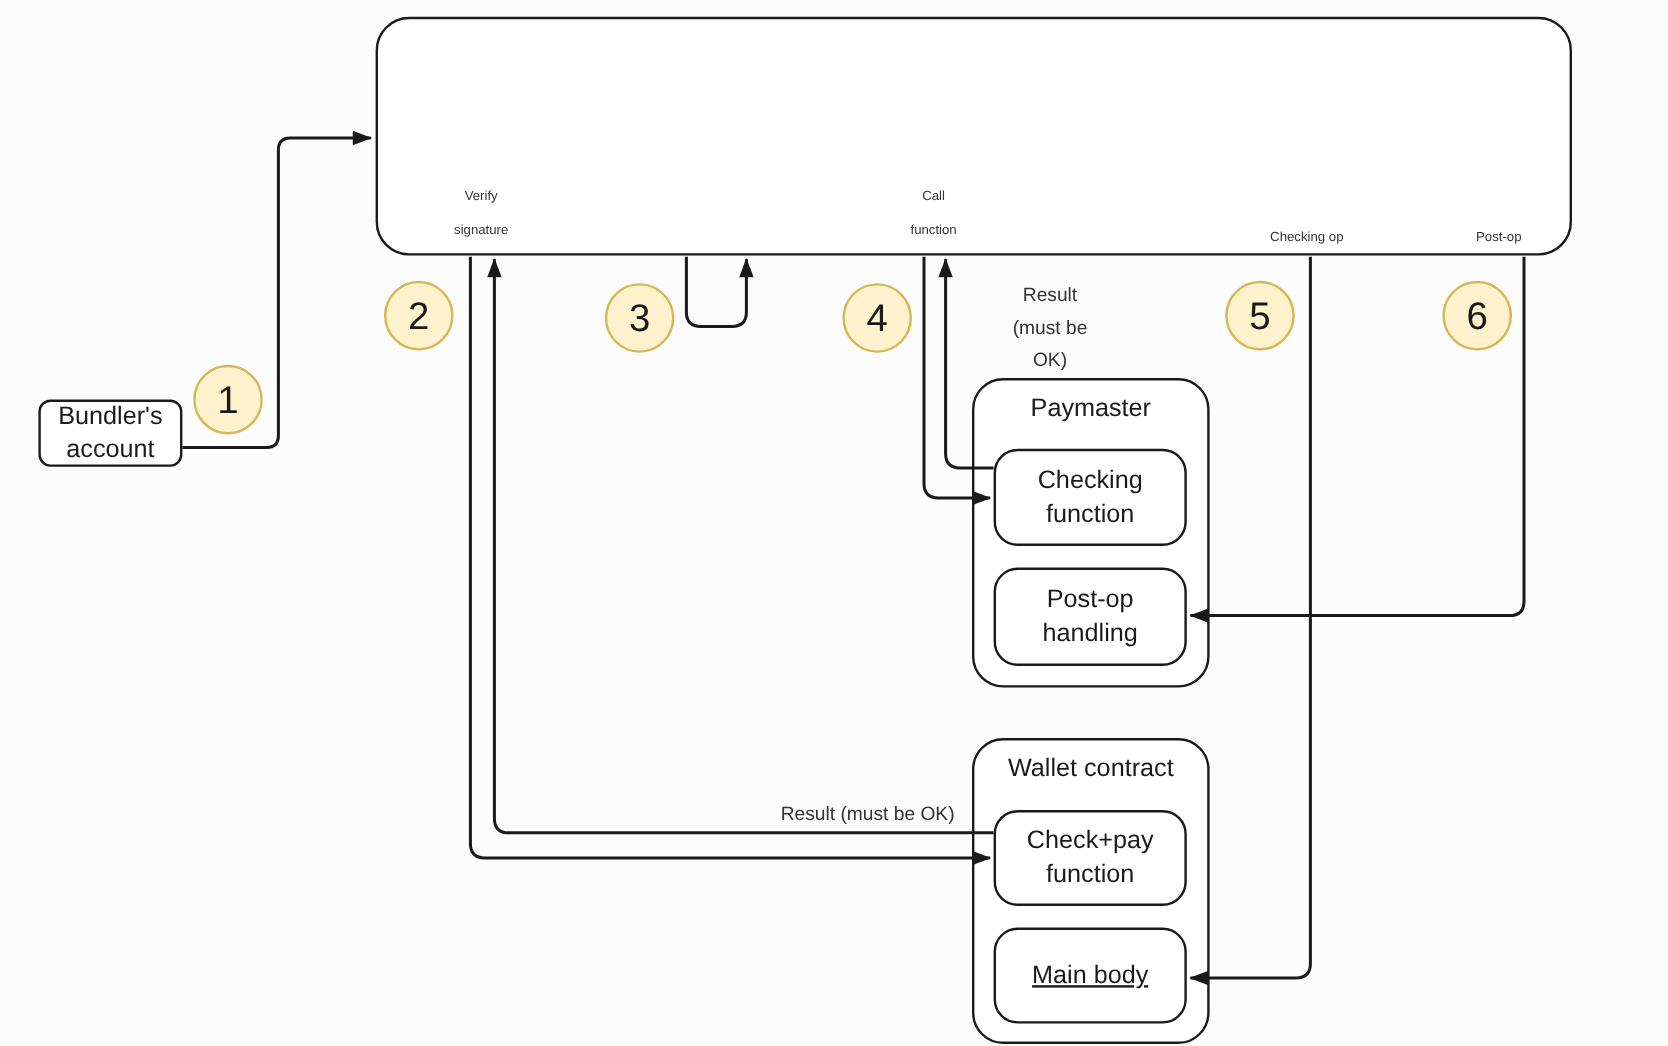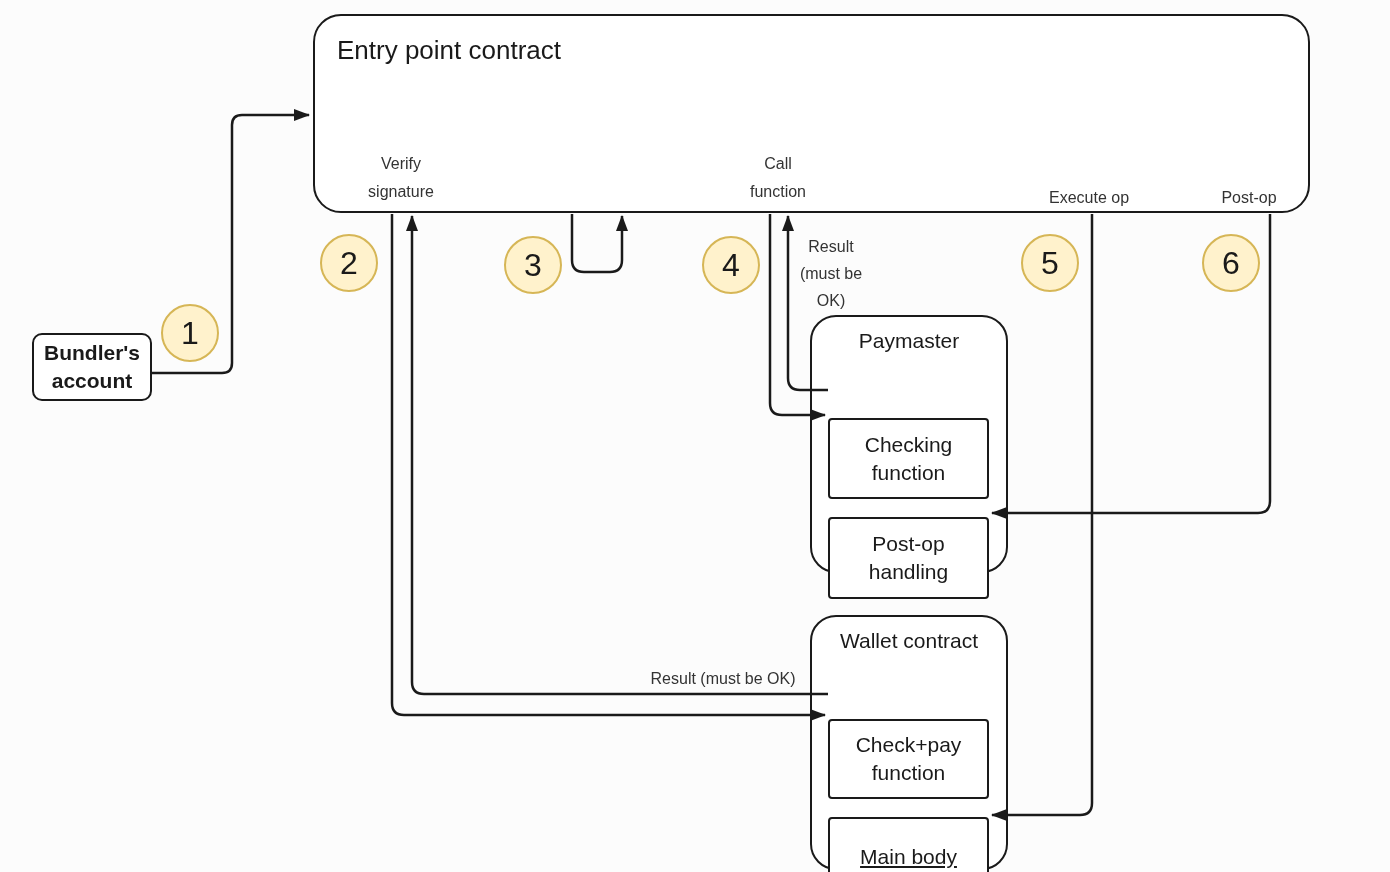--- a/index.html
+++ b/index.html
@@ -18,26 +18,26 @@
     position:absolute;
     box-sizing:border-box;
     background:var(--node-fill,#fff);
     border:2.5px solid var(--line,#1a1a1a);
     display:flex;align-items:center;justify-content:center;
     text-align:center;
     color:var(--node-text,#1a1a1a);
     white-space:pre-line;
   }
   .group{border-radius:26px;align-items:flex-start;}
-  .leaf{border-radius:4px;font-size:21px;line-height:28px;margin-top:44px;}
+  .leaf{border-radius:20px;font-size:21px;line-height:28px;}
   .entry-box{
     left:313px;top:14px;width:997px;height:199px;
     border-radius:28px;
   }
-  .bundler-box{left:32px;top:333px;width:120px;height:68px;font-size:21px;line-height:28px;border-radius:10px;font-weight:bold;}
+  .bundler-box{left:32px;top:333px;width:120px;height:56px;font-size:21px;line-height:28px;border-radius:10px;}
   .paymaster-box{left:810px;top:315px;width:198px;height:258px;}
   .wallet-box{left:810px;top:615px;width:198px;height:255px;}
   .checking-box{left:828px;top:374px;width:161px;height:81px;}
   .postop-box{left:828px;top:473px;width:161px;height:82px;}
   .checkpay-box{left:828px;top:675px;width:161px;height:80px;}
   .mainbody-box{left:828px;top:773px;width:161px;height:80px;text-decoration:underline;}
   
   .txt{
     position:absolute;
     color:var(--label-text,#333);
@@ -46,21 +46,21 @@
   }
   .entry-title{
     left:337px;top:35px;
     font-size:26px;color:var(--node-text,#1a1a1a);
     white-space:nowrap;text-align:left;
   }
   .group-title{
     font-size:21px;color:var(--node-text,#1a1a1a);
     transform:translateX(-50%);white-space:nowrap;
   }
-  .port{font-size:16px;line-height:28px;transform:translateX(-50%);}
+  .port{font-size:11px;line-height:28px;transform:translateX(-50%);}
   .annot{font-size:16px;line-height:27px;transform:translateX(-50%);}
   
   .step{
     position:absolute;width:58px;height:58px;
     box-sizing:border-box;border-radius:50%;
     background:var(--step-fill,#fff2cc);
     border:2px solid var(--step-border,#d6b656);
     display:flex;align-items:center;justify-content:center;
     font-size:32px;color:var(--node-text,#1a1a1a);
   }
@@ -98,33 +98,32 @@
     <path class="wire" marker-end="url(#arrow)" d="M 152 373 H 222 Q 232 373 232 363 V 125 Q 232 115 242 115 H 309"></path>
     <path class="wire" marker-end="url(#arrow)" d="M 392 214 V 703 Q 392 715 404 715 H 825"></path>
     <path class="wire" marker-end="url(#arrow)" d="M 828 694 H 424 Q 412 694 412 682 V 216"></path>
     <path class="wire" marker-end="url(#arrow)" d="M 572 214 V 260 Q 572 272 584 272 H 610 Q 622 272 622 260 V 216"></path>
     <path class="wire" marker-end="url(#arrow)" d="M 770 214 V 403 Q 770 415 782 415 H 825"></path>
     <path class="wire" marker-end="url(#arrow)" d="M 828 390 H 800 Q 788 390 788 378 V 216"></path>
     <path class="wire" marker-end="url(#arrow)" d="M 1092 214 V 803 Q 1092 815 1080 815 H 992"></path>
     <path class="wire" marker-end="url(#arrow)" d="M 1270 214 V 501 Q 1270 513 1258 513 H 992"></path>
   </svg>
 
-  <div class="txt entry-title">Entry point contract</div>
 
   <div class="txt port" style="left:401px;top:150px">Verify
 signature</div>
   <div class="txt port" style="left:778px;top:150px">Call
 function</div>
-  <div class="txt port" style="left:1089px;top:184px">Execute op</div>
+  <div class="txt port" style="left:1089px;top:184px">Checking op</div>
   <div class="txt port" style="left:1249px;top:184px">Post-op</div>
 
   <div class="txt group-title" style="left:909px;top:329px">Paymaster</div>
   <div class="txt group-title" style="left:909px;top:629px">Wallet contract</div>
 
-  <div class="txt annot" style="left:831px;top:233px">Result
+  <div class="txt annot" style="left:875px;top:233px">Result
 (must be
 OK)</div>
   <div class="txt annot" style="left:723px;top:665px;white-space:nowrap">Result (must be OK)</div>
 
   <div class="step" style="left:161px;top:304px">
     <span>1</span>
   </div>
   <div class="step" style="left:320px;top:234px">
     <span>2</span>
   </div>

